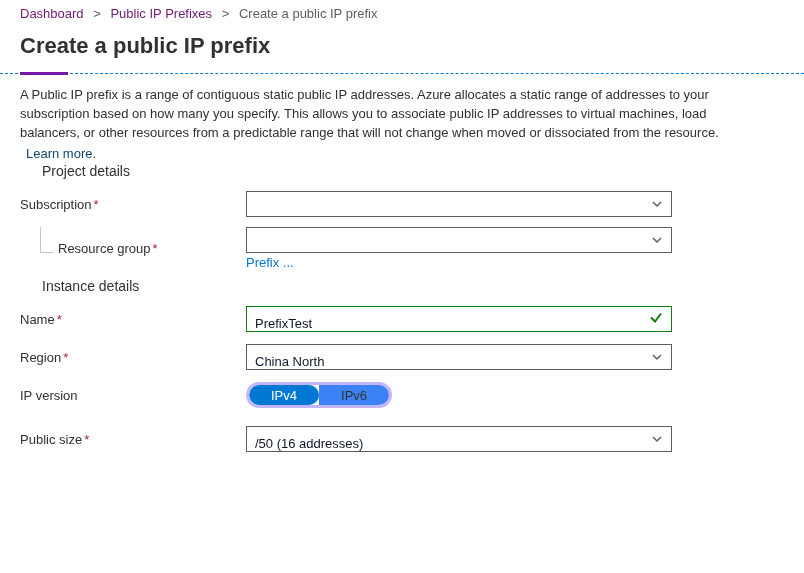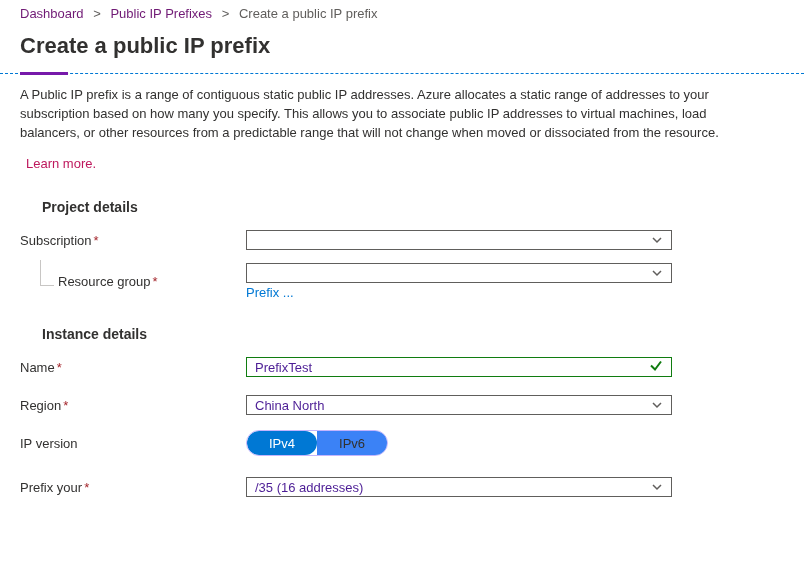--- a/index.html
+++ b/index.html
@@ -6,37 +6,37 @@
     body { background: #fff; color: #323130; font-size: 13px; width: 804px; position: relative; }
     .breadcrumb { padding: 6px 20px 6px 20px; font-size: 13px; }
     .breadcrumb a { color: #701a75; text-decoration: none; cursor: pointer; }
     .breadcrumb span.sep { color: #605e5c; margin: 0 6px; }
     .breadcrumb span.current { color: #605e5c; }
     .title { font-size: 22px; font-weight: 600; padding: 6px 20px 14px 20px; }
     .dashed-divider { border-top: 1px dashed #0078d4; margin: 0 0 0 0; position: relative; }
     .tab-underline { position: absolute; top: -2px; left: 20px; width: 48px; height: 3px; background: #7719aa; }
     .content { padding: 12px 20px 80px 20px; }
     .desc { font-size: 13px; line-height: 1.45; color: #323130; max-width: 740px; }
-    .learn-more { color: #be185d; text-decoration: none; cursor: pointer; display: inline-block; margin-top: 12px; margin-left: 6px; }
-    .section-title { font-size: 14px; font-weight: 700; margin-top: 26px; margin-bottom: 10px; padding-left: 22px; }
+    .learn-more { color: #0c4a6e; text-decoration: none; cursor: pointer; display: inline-block; margin-top: 2px; margin-left: 6px; }
+    .section-title { font-size: 14px; font-weight: 400; margin-bottom: 10px; padding-left: 22px; }
     .form-row { display: flex; align-items: center; margin-bottom: 8px; min-height: 30px; }
     .label-cell { width: 226px; font-size: 13px; color: #323130; display: flex; align-items: center; }
     .label-cell.indent { padding-left: 38px; position: relative; }
     .tree-line { position: absolute; left: 20px; top: -14px; width: 14px; height: 26px; border-left: 1px solid #c8c6c4; border-bottom: 1px solid #c8c6c4; }
     .required { color: #a4262c; margin-left: 2px; }
     .field-cell { flex: 0 0 426px; position: relative; }
-    .select-box { width: 100%; height: 20px; border: 1px solid #605e5c; background: #fff; display: flex; align-items: center; padding: 0 28px 0 8px; font-size: 13px; cursor: pointer; position: relative; color: #4c1d95; }
+    .select-box { width: 100%; height: 26px; border: 1px solid #605e5c; background: #fff; display: flex; align-items: flex-end; padding: 0 28px 0 8px; font-size: 13px; cursor: pointer; position: relative; color: #0f172a; }
     .select-box.valid { border-color: #107c10; }
     .chevron { position: absolute; right: 8px; top: 50%; transform: translateY(-50%); width: 12px; height: 12px; display:flex; align-items:center; justify-content:center; pointer-events:none; }
     .chevron svg { width: 12px; height: 12px; stroke: #605e5c; stroke-width: 1.5; fill: none; }
     .check-icon { position: absolute; right: 8px; top: 50%; transform: translateY(-50%); }
     .check-icon svg { width: 14px; height: 14px; stroke: #107c10; stroke-width: 2; fill: none; }
     .create-new { color: #0078d4; font-size: 13px; cursor: pointer; margin-top: 2px; margin-left: 0; display:inline-block; }
     .static-value { font-size: 13px; color: #323130; }
-    .toggle-group { display: inline-flex; border: 1px solid #c4b5fd; border-radius: 14px; height: 26px; overflow: hidden; }
+    .toggle-group { display: inline-flex; border: 3px solid #c4b5fd; border-radius: 14px; height: 26px; overflow: hidden; }
     .toggle-option { padding: 0 22px; display: flex; align-items: center; font-size: 13px; cursor: pointer; color: #323130; background: #3b82f6; }
     .toggle-option.active { background: #0078d4; color: #fff; border-radius: 14px; }
     .redact { visibility: hidden; }
   </style>
 </head>
 <body>
 
 <div class="breadcrumb">
   <a>Dashboard</a>
   <span class="sep">&gt;</span>
@@ -141,26 +141,26 @@
     <div class="field-cell">
       <div class="toggle-group">
         <div class="toggle-option active">IPv4</div>
         <div class="toggle-option">IPv6</div>
       </div>
     </div>
   </div>
 
   <div class="form-row">
     <div class="label-cell">
-      <span>Prefix your</span>
+      <span>Public size</span>
       <span class="required">*</span>
     </div>
     <div class="field-cell">
       <div class="select-box">
-        <span>/35 (16 addresses)</span>
+        <span>/50 (16 addresses)</span>
         <span class="chevron">
           <svg viewBox="0 0 12 12">
               <polyline points="2,4 6,8 10,4"></polyline>
             </svg>
         </span>
       </div>
     </div>
   </div>
 
 </div>

